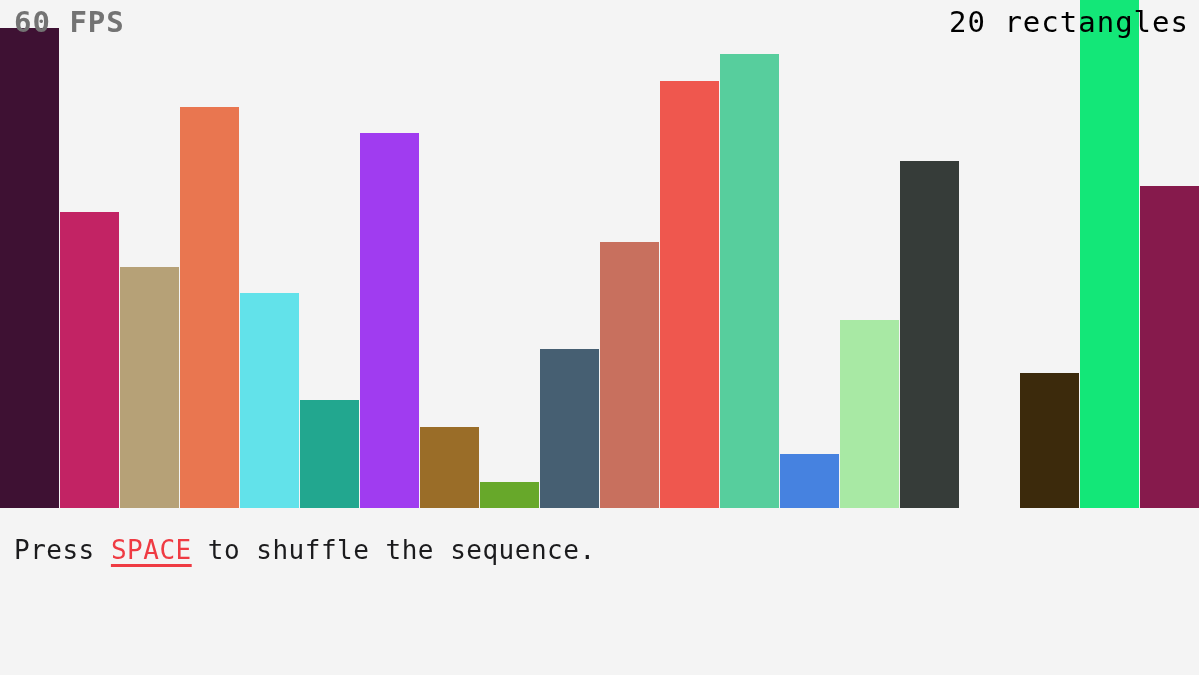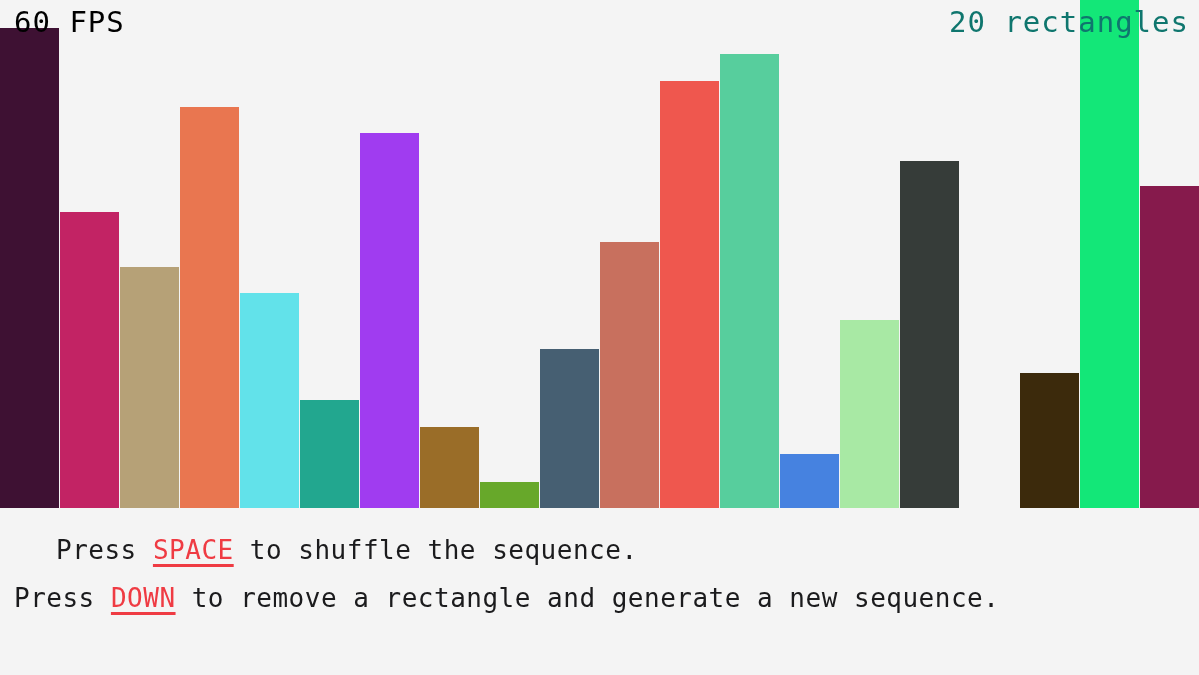--- a/index.html
+++ b/index.html
@@ -62,25 +62,22 @@
       <div class="bar" style="left: 660px; width: 59px; height: 427px; background: rgb(239, 87, 78);"></div>
       <div class="bar" style="left: 720px; width: 59px; height: 454px; background: rgb(87, 206, 157);"></div>
       <div class="bar" style="left: 780px; width: 59px; height: 54px; background: rgb(70, 130, 224);"></div>
       <div class="bar" style="left: 840px; width: 59px; height: 188px; background: rgb(168, 233, 164);"></div>
       <div class="bar" style="left: 900px; width: 59px; height: 347px; background: rgb(54, 60, 57);"></div>
       <div class="bar" style="left: 1020px; width: 59px; height: 135px; background: rgb(60, 42, 12);"></div>
       <div class="bar" style="left: 1080px; width: 59px; height: 508px; background: rgb(19, 231, 120);"></div>
       <div class="bar" style="left: 1140px; width: 59px; height: 322px; background: rgb(134, 26, 76);"></div>
     </div>
 
-  <div class="hud" id="fps" style="color: #000000;">60 FPS</div>
-  <div class="hud" id="count" style="color: #0f766e;">20 rectangles</div>
+  <div class="hud" id="fps" style="color: #737373; font-weight: bold;">60 FPS</div>
+  <div class="hud" id="count" style="color: #000000;">20 rectangles</div>
 
   <div id="instructions">
-    <div class="line" style="color: rgb(27, 27, 29); margin-left: 42px;">
+    <div class="line" style="color: rgb(27, 27, 29);">
       <span>Press </span><span class="key" style="color: rgb(239, 59, 67);">SPACE</span><span> to shuffle the sequence.</span>
-    </div>
-    <div class="line" style="color: rgb(27, 27, 29);">
-      <span>Press </span><span class="key" style="color: rgb(239, 59, 67);">DOWN</span><span> to remove a rectangle and generate a new sequence.</span>
     </div>
   </div>
 
 </div>
 
 </body></html>

